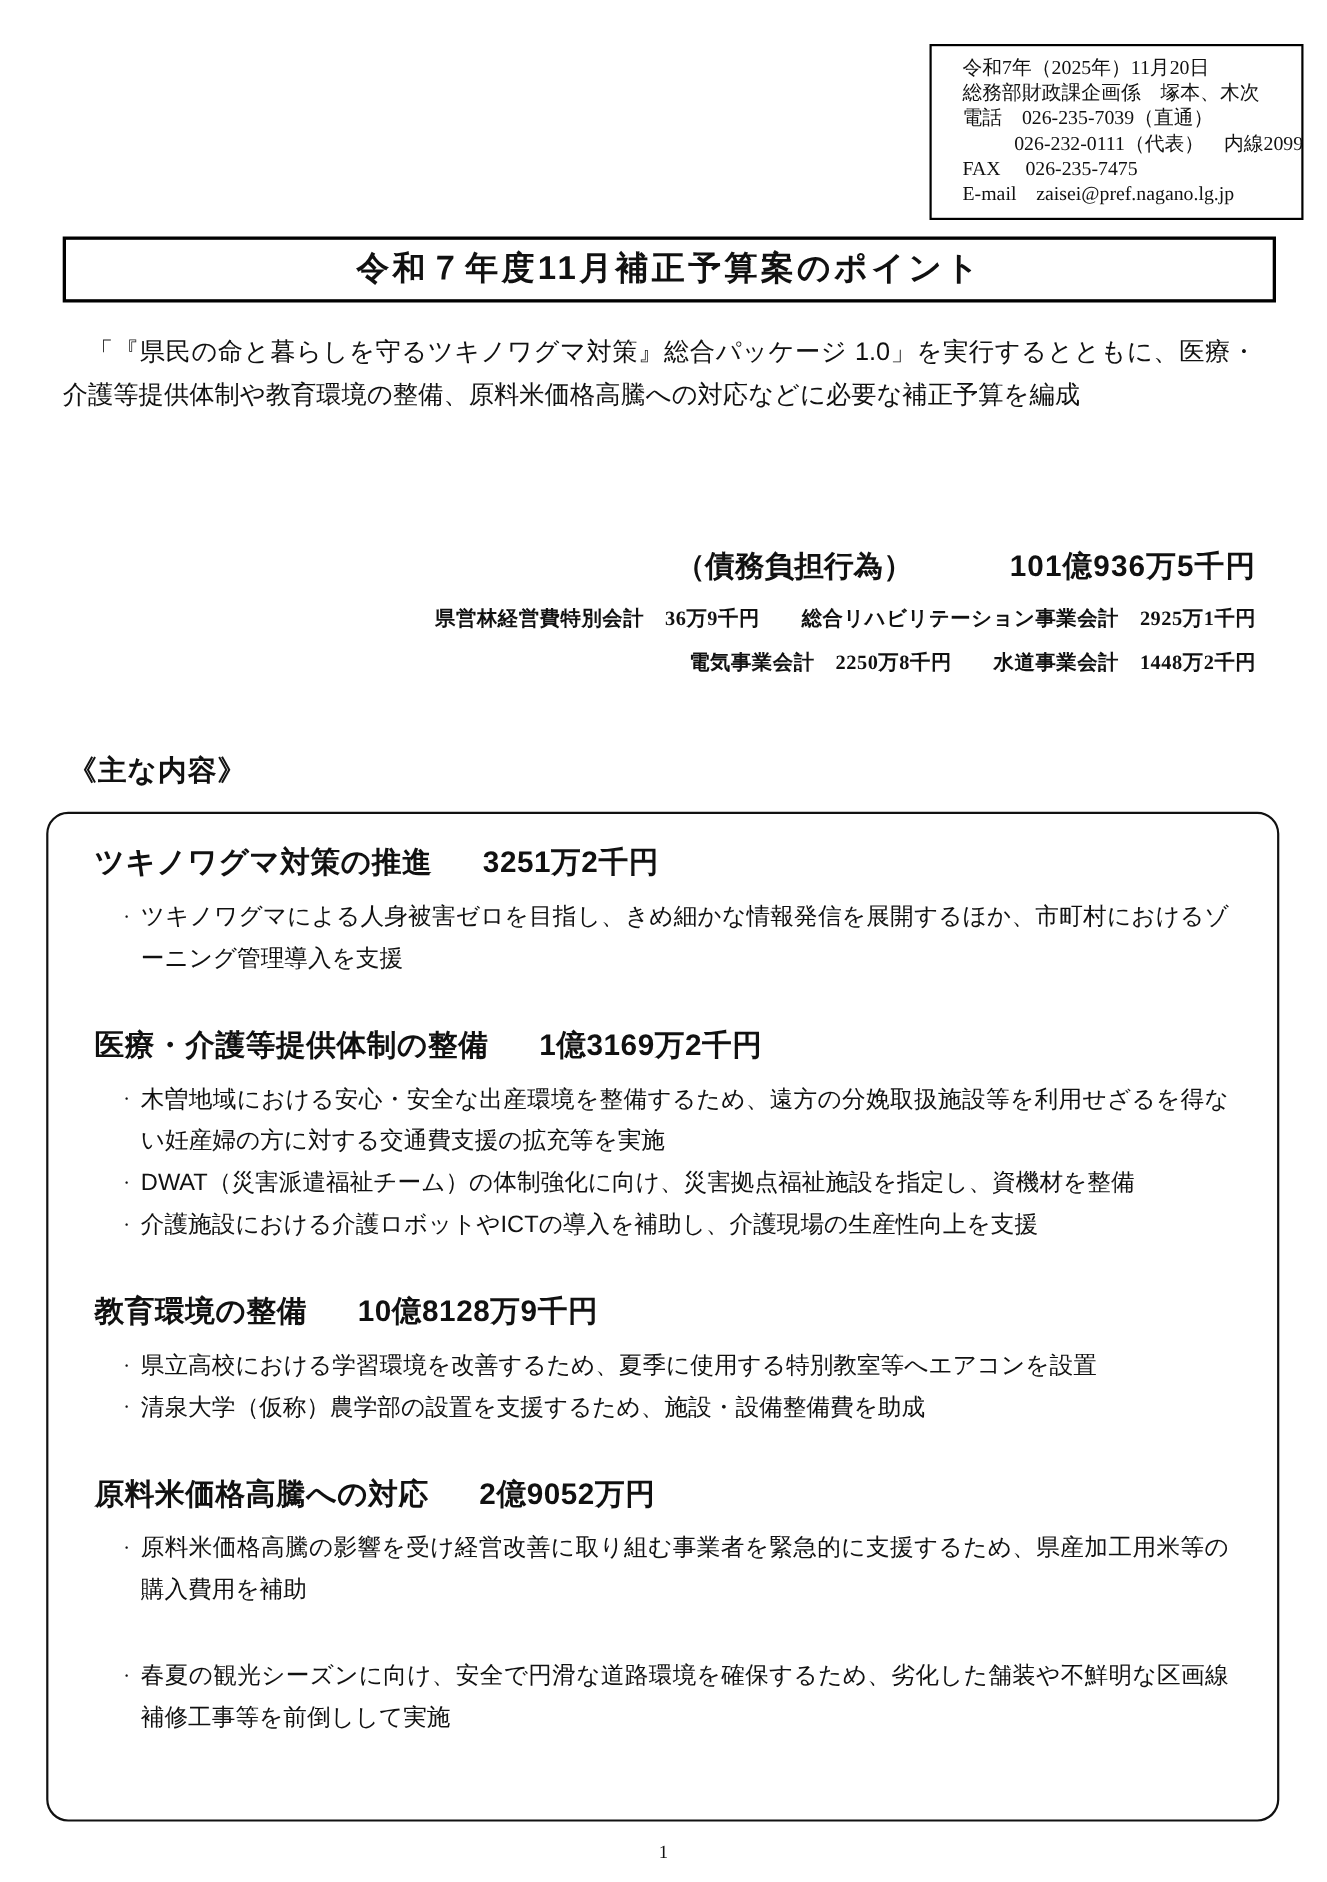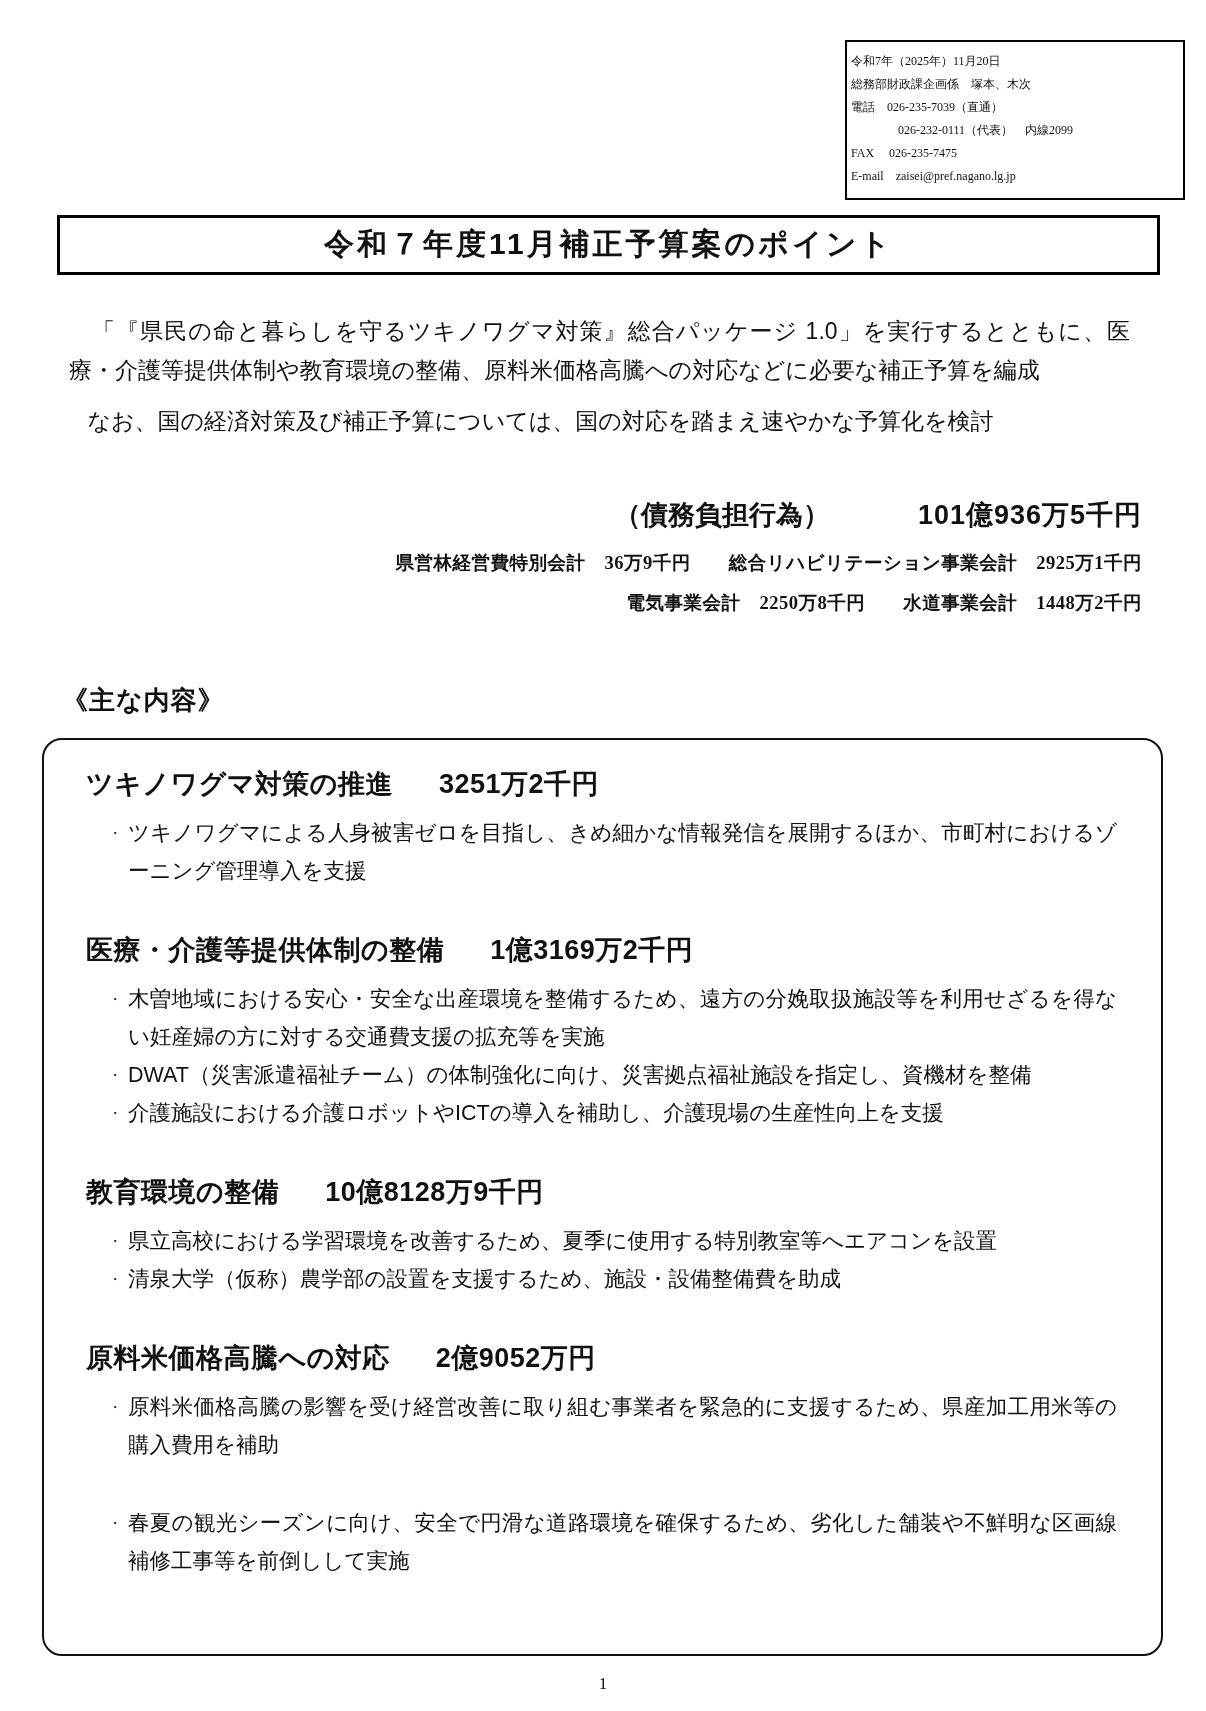--- a/index.html
+++ b/index.html
@@ -3,39 +3,39 @@
 <meta charset="utf-8">
 <style>
   html,body{margin:0;padding:0;}
   body{
     width:1206px;height:1711px;position:relative;background:#ffffff;color:#111111;
     font-family:"Liberation Sans",sans-serif;overflow:hidden;
   }
   
   .contact-box{
     position:absolute;left:845px;top:40px;width:340px;box-sizing:border-box;
-    border:2px solid #000;padding:8px 10px 10px 4px;
-    font-family:"Liberation Serif",serif;font-size:12px;line-height:23px;
+    border:2px solid #000;padding:8px 10px 10px 28px;
+    font-family:"Liberation Serif",serif;font-size:18px;line-height:23px;
     white-space:nowrap;
   }
   .contact-box .line{display:block;}
   .contact-box .indent{padding-left:47px;}
   
   .title-box{
     position:absolute;left:57px;top:215px;width:1103px;box-sizing:border-box;
     border:3px solid #000;text-align:center;
     font-size:30px;font-weight:bold;letter-spacing:3px;
     padding:6px 0 7px 0;
   }
   
   .intro{
     position:absolute;left:57px;top:300px;width:1085px;
     font-size:23px;line-height:39px;text-align:justify;
   }
-  .intro p{margin:12px;}
+  .intro p{margin:0;}
   .intro .p1{text-indent:1em;}
   .intro .p2{text-indent:0.8em;}
   
   .budget{position:absolute;left:57px;top:497px;width:1085px;}
   .budget .row{position:relative;height:43px;}
   .budget-heading{position:absolute;left:0;top:4px;font-size:24px;font-weight:bold;letter-spacing:1px;}
   .acct-label{position:absolute;left:461px;top:0;font-size:27px;font-weight:bold;letter-spacing:2px;}
   .acct-amount{position:absolute;right:0;top:0;font-size:27px;font-weight:bold;letter-spacing:1px;}
   .debt-label{position:absolute;left:557px;top:0;font-size:27px;font-weight:bold;}
   .special-accounts{
@@ -74,21 +74,20 @@
   <span class="line">電話　026-235-7039（直通）</span>
   <span class="line indent">026-232-0111（代表）　内線2099</span>
   <span class="line">FAX　 026-235-7475</span>
   <span class="line">E-mail　zaisei@pref.nagano.lg.jp</span>
 </div>
 
 <div class="title-box">令和７年度11月補正予算案のポイント</div>
 
 <div class="intro">
   <p class="p1">「『県民の命と暮らしを守るツキノワグマ対策』総合パッケージ 1.0」を実行するとともに、医療・介護等提供体制や教育環境の整備、原料米価格高騰への対応などに必要な補正予算を編成</p>
-  <p class="p2">なお、国の経済対策及び補正予算については、国の対応を踏まえ速やかな予算化を検討</p>
 </div>
 
 <div class="budget">
   <div class="row">
     <span class="debt-label">（債務負担行為）</span>
     <span class="acct-amount">101億936万5千円</span>
   </div>
   <div class="special-accounts">県営林経営費特別会計　36万9千円　　総合リハビリテーション事業会計　2925万1千円</div>
   <div class="special-accounts">電気事業会計　2250万8千円　　水道事業会計　1448万2千円</div>
 </div>

